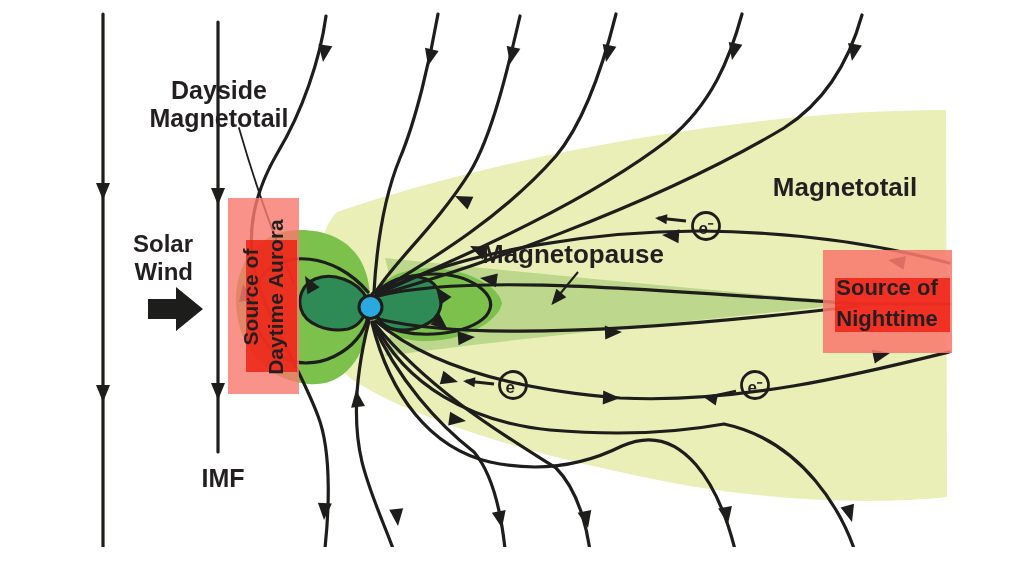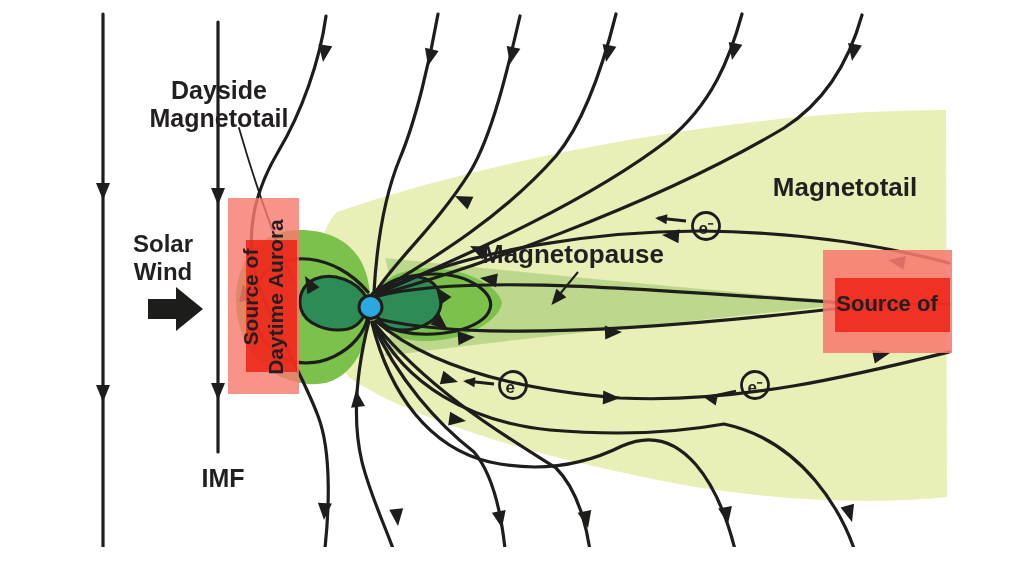--- a/index.html
+++ b/index.html
@@ -8,21 +8,21 @@
     background:var(--background,#ffffff);
     font-family:"Liberation Sans",sans-serif;
   }
   .stage svg{position:absolute;left:0;top:0;}
   .lbl{
     position:absolute;transform:translate(-50%,-50%);
     font-weight:bold;color:var(--text,#231f20);
     text-align:center;white-space:nowrap;line-height:1.12;
   }
   .lbl-dayside{left:219px;top:104px;font-size:25px;line-height:28px;}
-  .lbl-solarwind{left:163px;top:258px;font-size:24px;line-height:28px;text-align:center;}
+  .lbl-solarwind{left:163px;top:258px;font-size:24px;line-height:28px;text-align:right;}
   .lbl-imf{left:223px;top:478px;font-size:25px;text-align:center;}
   .lbl-magnetotail{left:845px;top:188px;font-size:26px;}
   .lbl-plasmasheet{left:573px;top:255px;font-size:26px;}
   .lbl-daytime{
     left:263px;top:297px;font-size:21px;line-height:25px;
     transform:translate(-50%,-50%) rotate(-90deg);
   }
   .lbl-nighttime{left:887px;top:303px;font-size:22px;line-height:31px;}
   .electron{
     position:absolute;transform:translate(-50%,-50%);
@@ -175,19 +175,20 @@
 
 <div class="lbl lbl-plasmasheet">Magnetopause</div>
 
 <div class="lbl lbl-daytime">
   <div>Source of</div>
   <div>Daytime Aurora</div>
 </div>
 
 <div class="lbl lbl-nighttime">
   <div>Source of</div>
+  <div>Nighttime</div>
 </div>
 
 <span class="electron e1">e⁻</span>
 <span class="electron e2">e⁻</span>
 <span class="electron e3">e⁻</span>
 
 </div>
 
 </body></html>

